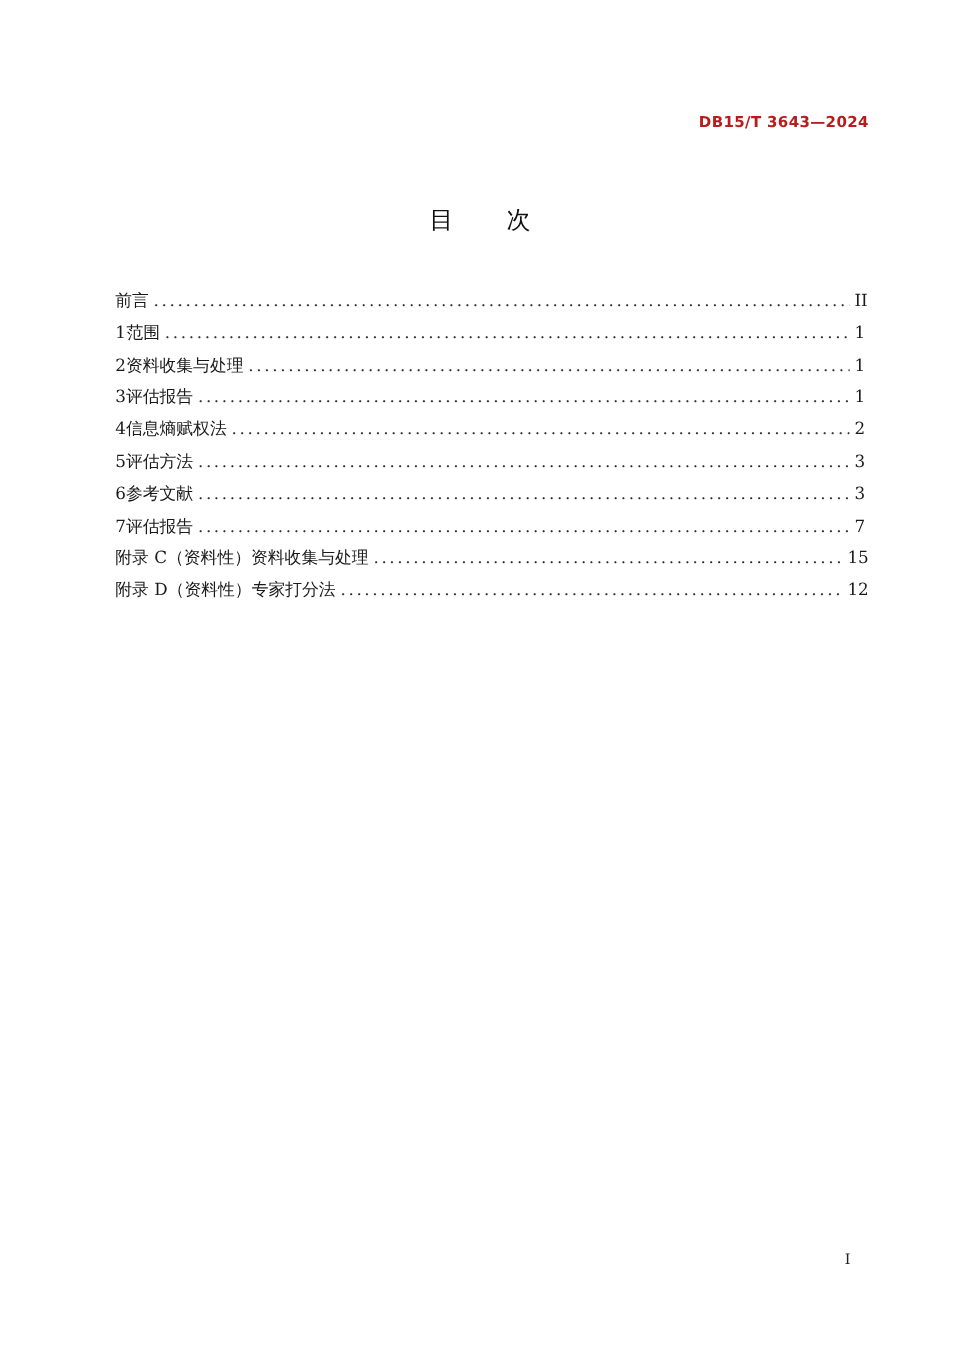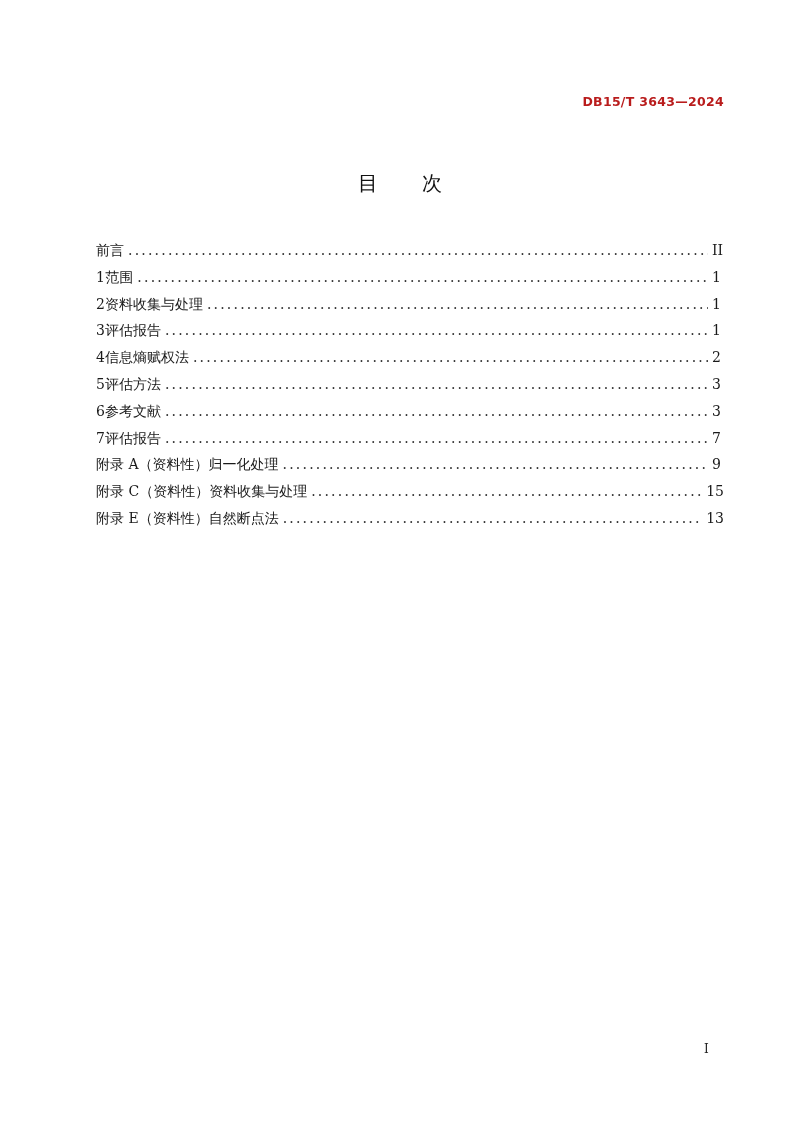--- a/index.html
+++ b/index.html
@@ -73,33 +73,27 @@
     <span class="toc-page">3</span>
   </div>
   <div class="toc-row">
     <span class="toc-num">7</span>
     <span class="toc-label">评估报告</span>
     <span class="toc-dots"></span>
     <span class="toc-page">7</span>
   </div>
 
   <div class="toc-row">
-    <span class="toc-app-prefix">附录 A（资料性）</span>
-    <span class="toc-label">归一化处理</span>
-    <span class="toc-dots"></span>
-    <span class="toc-page">9</span>
-  </div>
-  <div class="toc-row">
     <span class="toc-app-prefix">附录 C（资料性）</span>
     <span class="toc-label">资料收集与处理</span>
     <span class="toc-dots"></span>
     <span class="toc-page">15</span>
   </div>
   <div class="toc-row">
-    <span class="toc-app-prefix">附录 E（资料性）</span>
-    <span class="toc-label">自然断点法</span>
+    <span class="toc-app-prefix">附录 D（资料性）</span>
+    <span class="toc-label">专家打分法</span>
     <span class="toc-dots"></span>
-    <span class="toc-page">13</span>
+    <span class="toc-page">12</span>
   </div>
 
 </div>
 
 <div class="page-no">I</div>
 
 </body></html>

